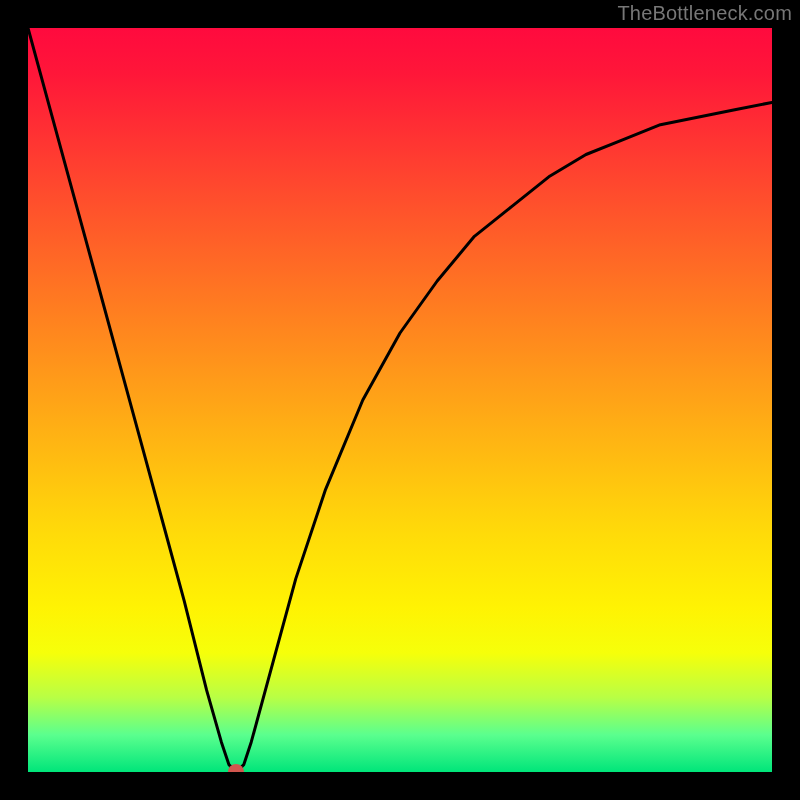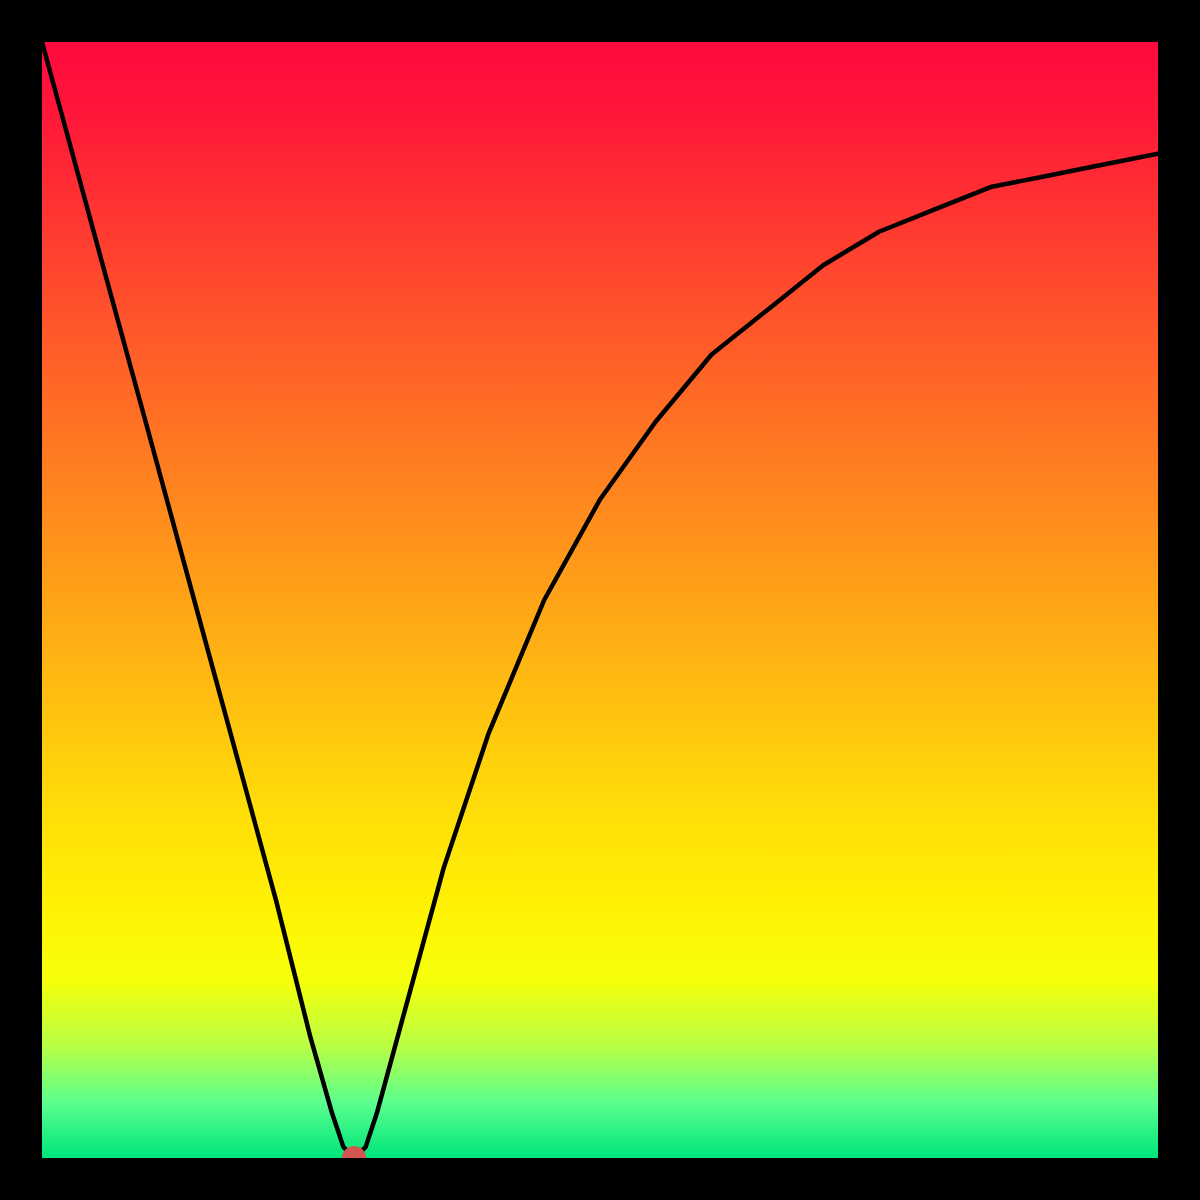--- a/index.html
+++ b/index.html
@@ -73,13 +73,14 @@
 <body>
 
 <div class="frame">
   <div class="plot">
     <div class="gradient"></div>
     <svg class="curve" viewBox="0 0 744 744" preserveAspectRatio="none">
       <path id="curve-path" fill="none" stroke="#000" stroke-width="3" stroke-linecap="round" stroke-linejoin="round" d="M0.0 0.0 L22.3 81.8 L44.6 163.7 L67.0 245.5 L89.3 327.4 L111.6 409.2 L133.9 491.0 L156.2 572.9 L178.6 662.2 L193.4 714.2 L200.9 736.6 L208.3 744.0 L215.8 736.6 L223.2 714.2 L245.5 632.4 L267.8 550.6 L297.6 461.3 L334.8 372.0 L372.0 305.0 L409.2 253.0 L446.4 208.3 L483.6 178.6 L520.8 148.8 L558.0 126.5 L595.2 111.6 L632.4 96.7 L669.6 89.3 L706.8 81.8 L744.0 74.4"></path>
     </svg>
     <div class="dot" id="marker-dot" style="left: 208.32px; top: 744px;"></div>
   </div>
+  <div class="watermark">TheBottleneck.com</div>
 </div>
 
 </body></html>

